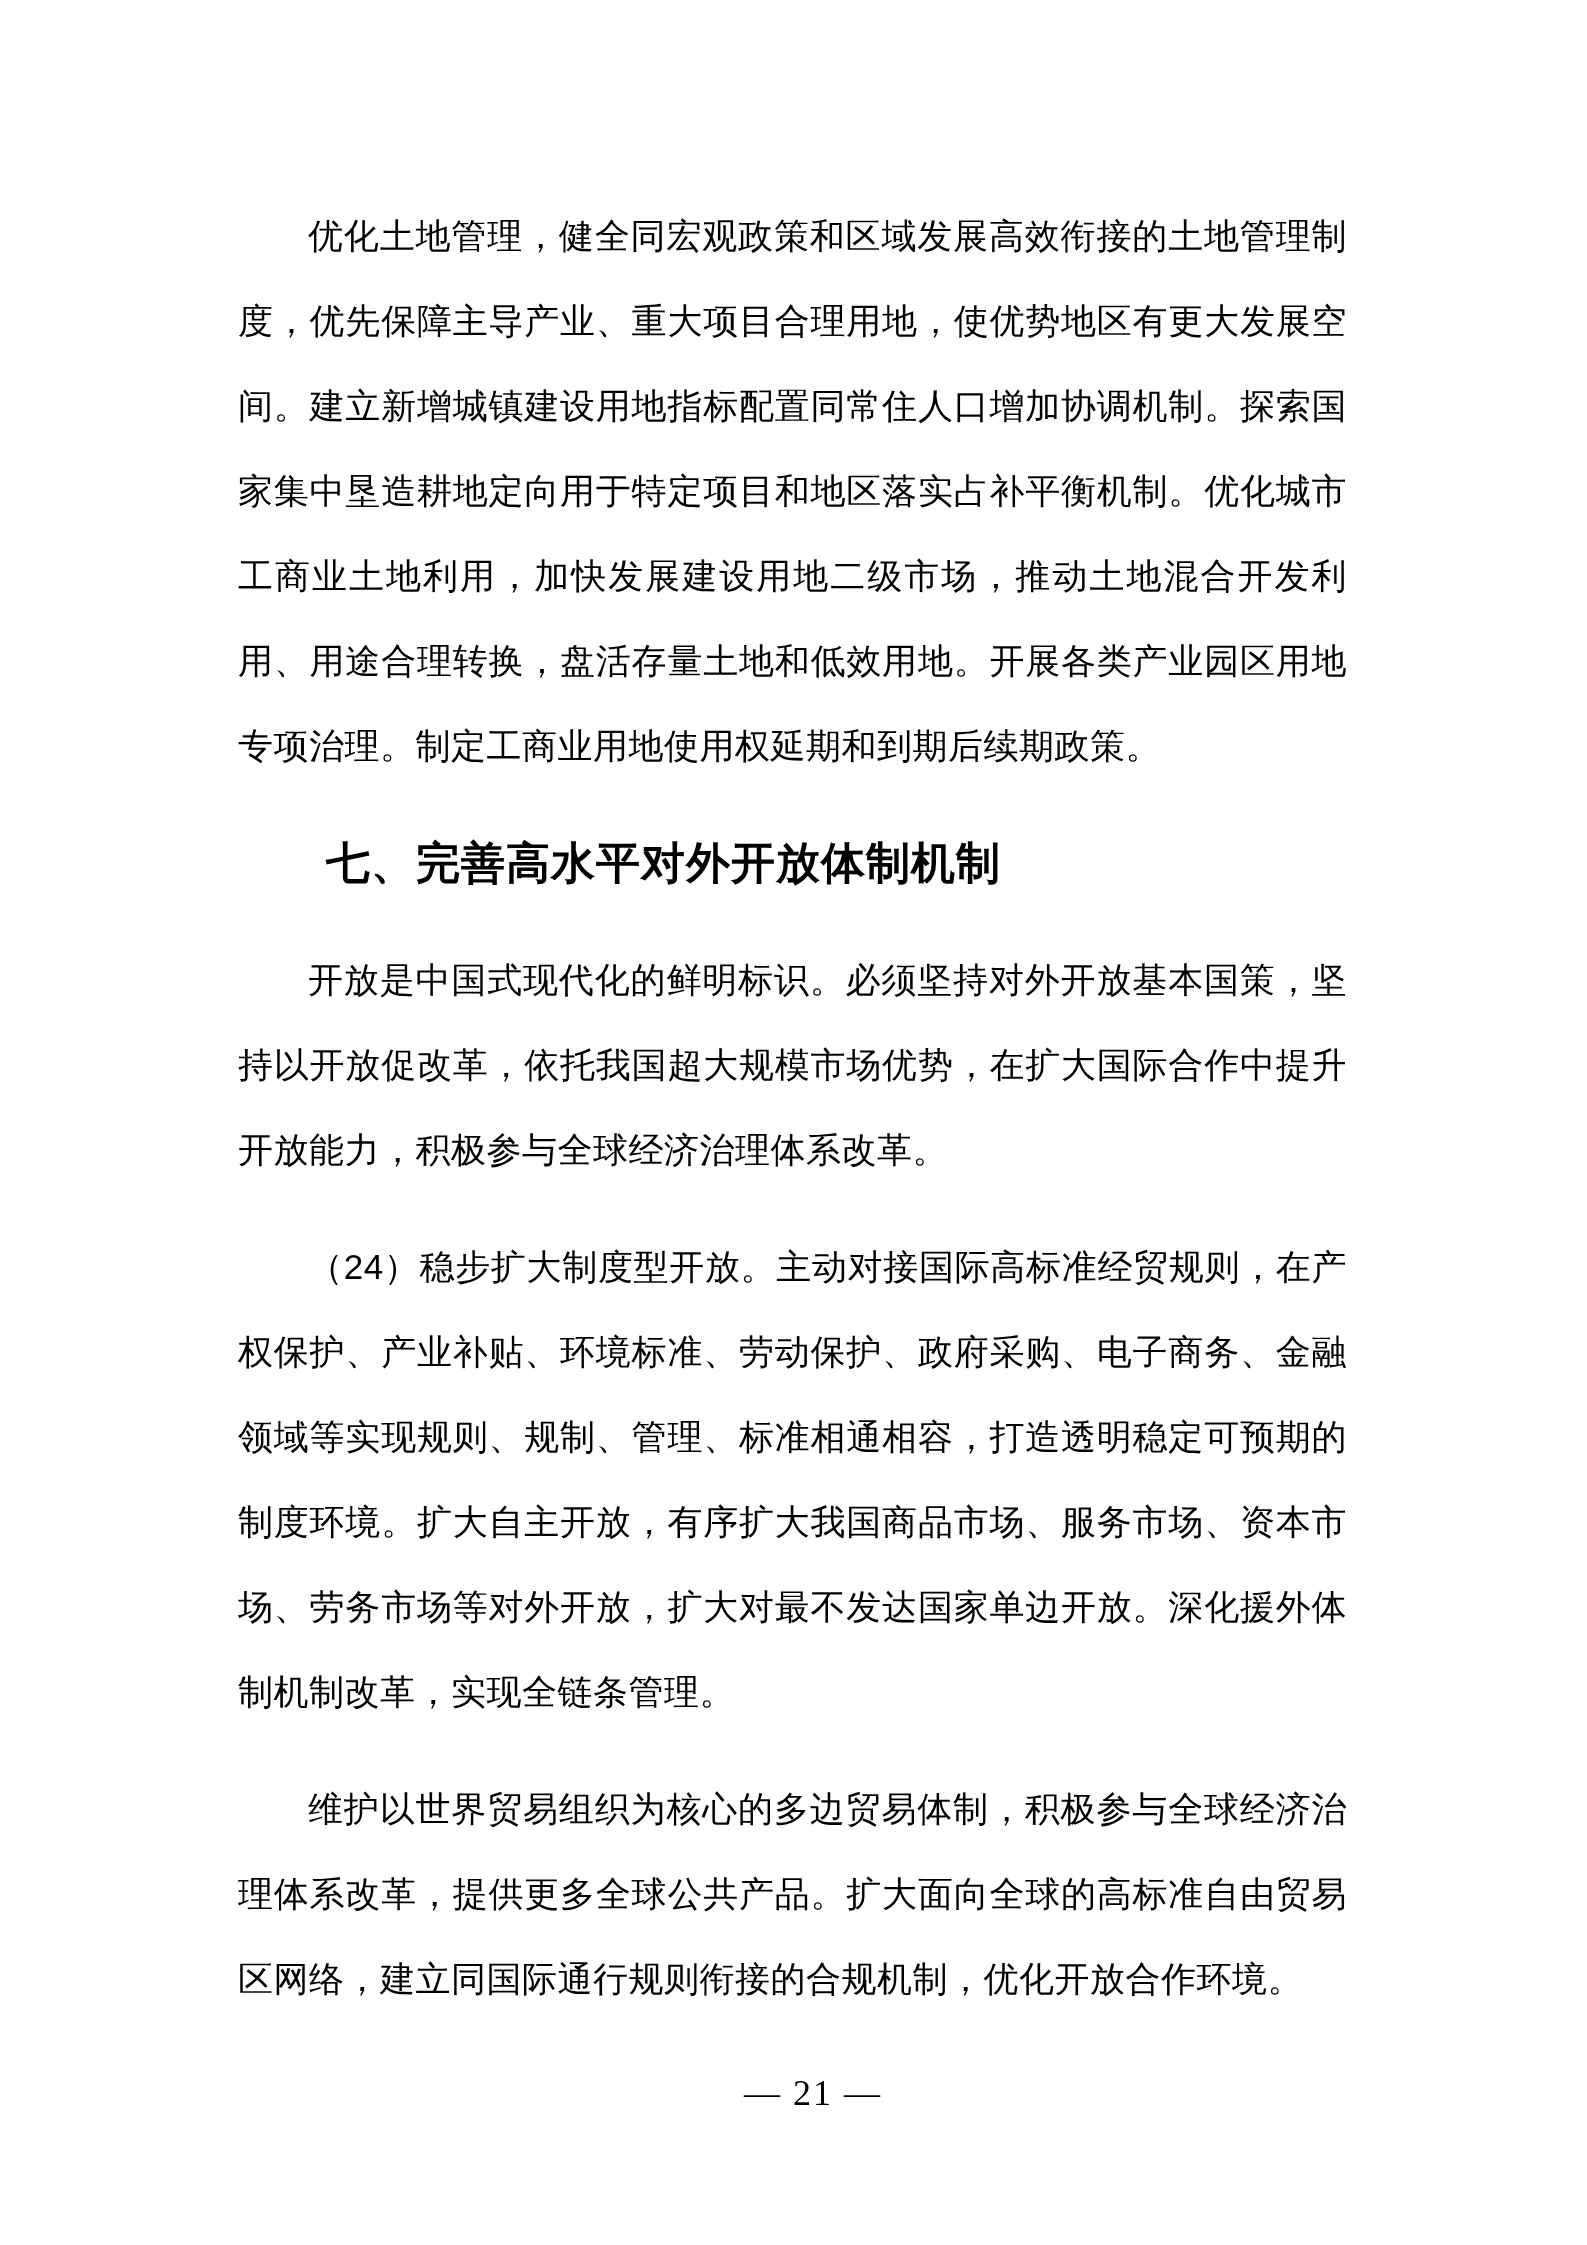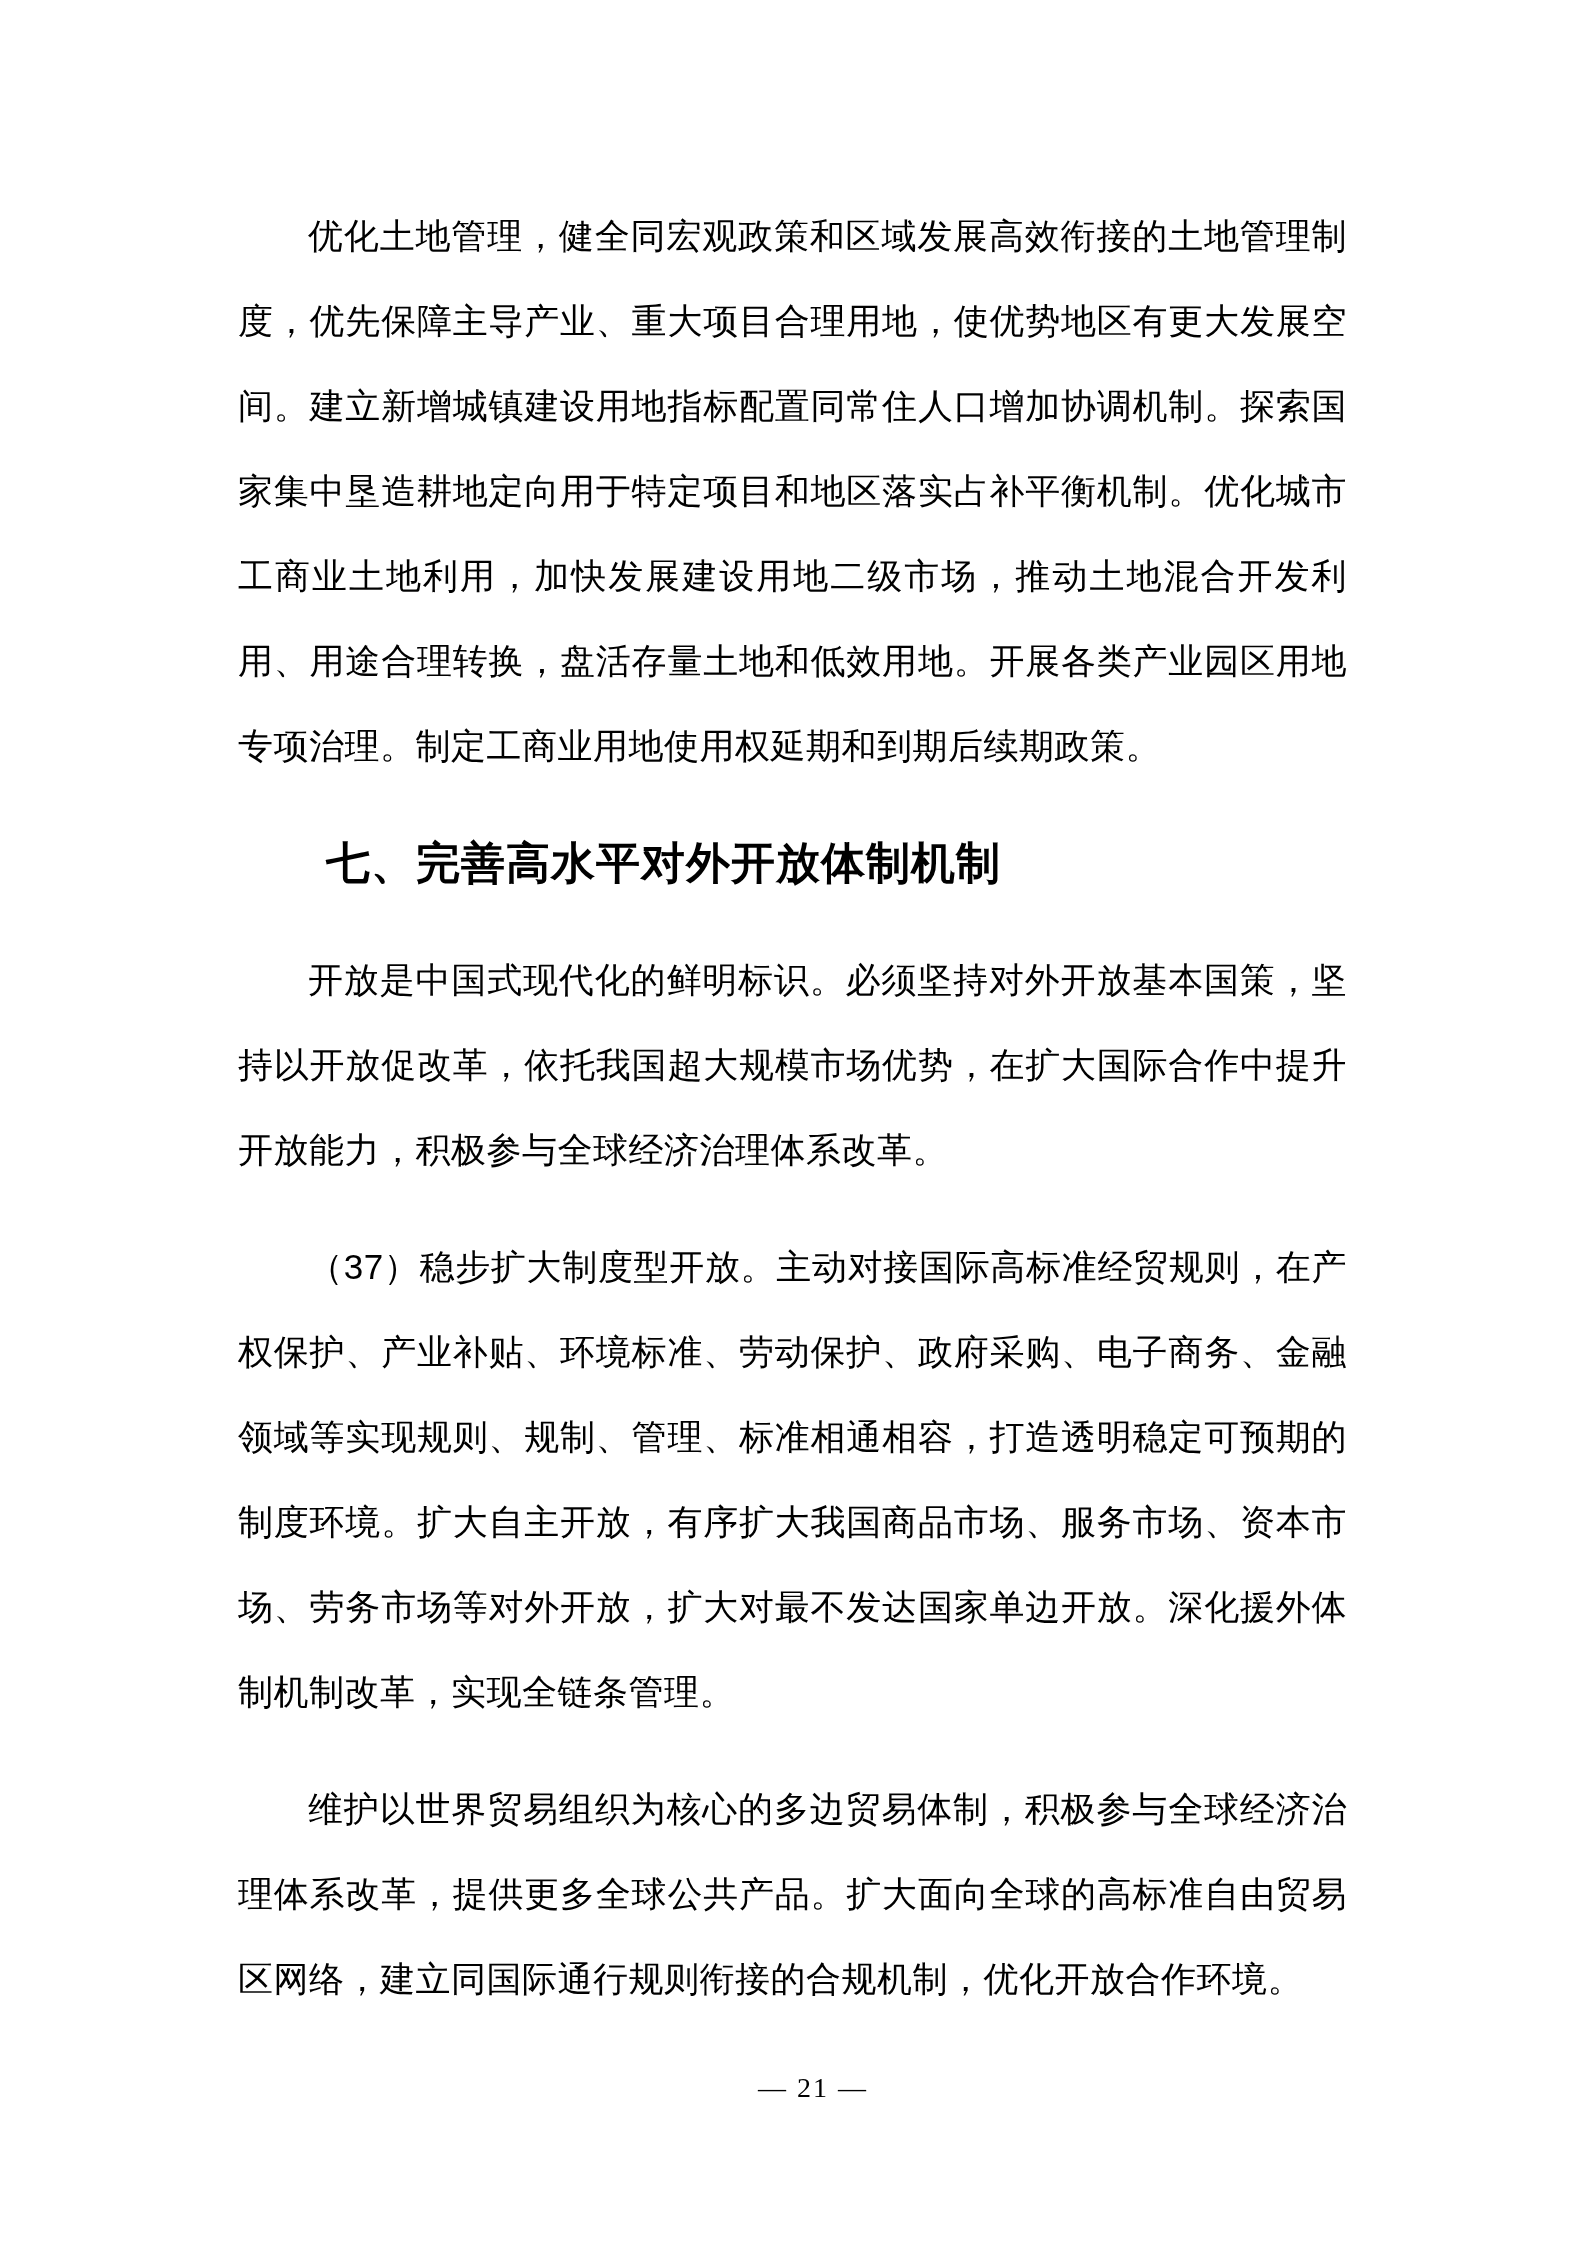--- a/index.html
+++ b/index.html
@@ -48,38 +48,38 @@
   }
   .page-footer {
     position: absolute;
     top: 2072px;
     left: 0;
     width: 100%;
     text-align: center;
   }
   .page-number {
     font-family: "Liberation Serif", serif;
-    font-size: 28px;
+    font-size: 36px;
     color: #000000;
     letter-spacing: 2px;
     margin-left: 39px;
   }
 </style>
 </head>
 <body>
 
 <div class="page">
   <main class="content">
     <p class="para">优化土地管理，健全同宏观政策和区域发展高效衔接的土地管理制度，优先保障主导产业、重大项目合理用地，使优势地区有更大发展空间。建立新增城镇建设用地指标配置同常住人口增加协调机制。探索国家集中垦造耕地定向用于特定项目和地区落实占补平衡机制。优化城市工商业土地利用，加快发展建设用地二级市场，推动土地混合开发利用、用途合理转换，盘活存量土地和低效用地。开展各类产业园区用地专项治理。制定工商业用地使用权延期和到期后续期政策。</p>
 
     <h2 class="heading">七、完善高水平对外开放体制机制</h2>
 
     <p class="para">开放是中国式现代化的鲜明标识。必须坚持对外开放基本国策，坚持以开放促改革，依托我国超大规模市场优势，在扩大国际合作中提升开放能力，积极参与全球经济治理体系改革。</p>
 
-    <p class="para">（37）稳步扩大制度型开放。主动对接国际高标准经贸规则，在产权保护、产业补贴、环境标准、劳动保护、政府采购、电子商务、金融领域等实现规则、规制、管理、标准相通相容，打造透明稳定可预期的制度环境。扩大自主开放，有序扩大我国商品市场、服务市场、资本市场、劳务市场等对外开放，扩大对最不发达国家单边开放。深化援外体制机制改革，实现全链条管理。</p>
+    <p class="para">（24）稳步扩大制度型开放。主动对接国际高标准经贸规则，在产权保护、产业补贴、环境标准、劳动保护、政府采购、电子商务、金融领域等实现规则、规制、管理、标准相通相容，打造透明稳定可预期的制度环境。扩大自主开放，有序扩大我国商品市场、服务市场、资本市场、劳务市场等对外开放，扩大对最不发达国家单边开放。深化援外体制机制改革，实现全链条管理。</p>
 
     <p class="para">维护以世界贸易组织为核心的多边贸易体制，积极参与全球经济治理体系改革，提供更多全球公共产品。扩大面向全球的高标准自由贸易区网络，建立同国际通行规则衔接的合规机制，优化开放合作环境。</p>
   </main>
 
   <footer class="page-footer">
     <span class="page-number">— 21 —</span>
   </footer>
 </div>
 
 </body></html>

